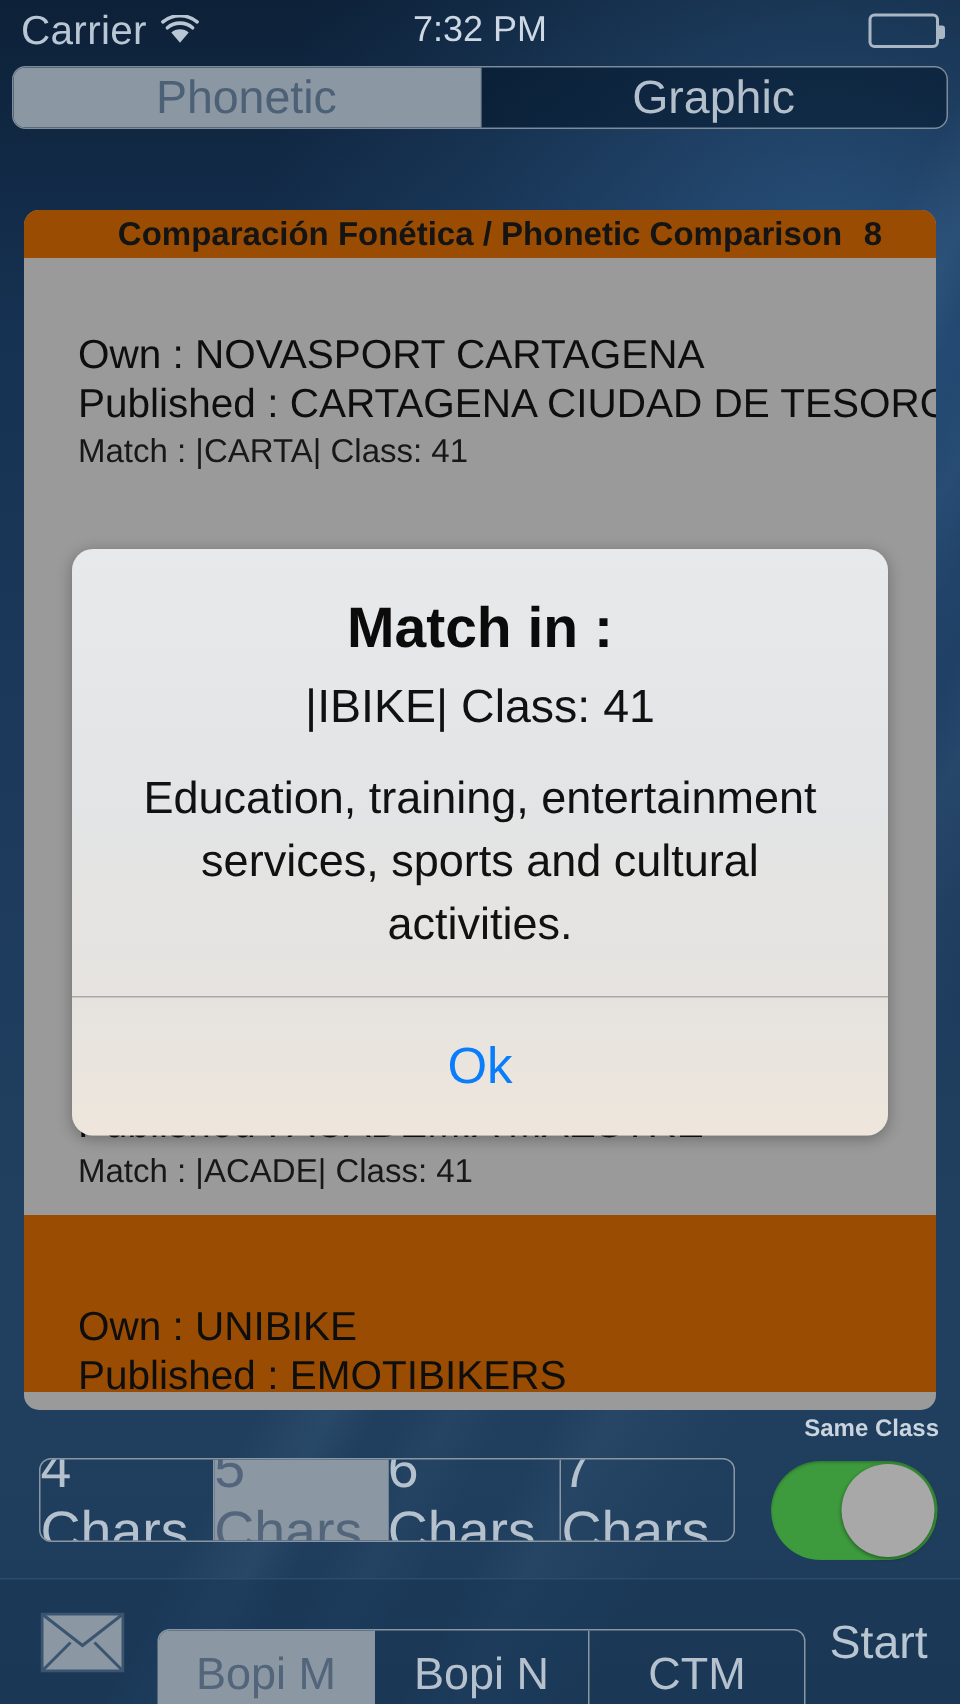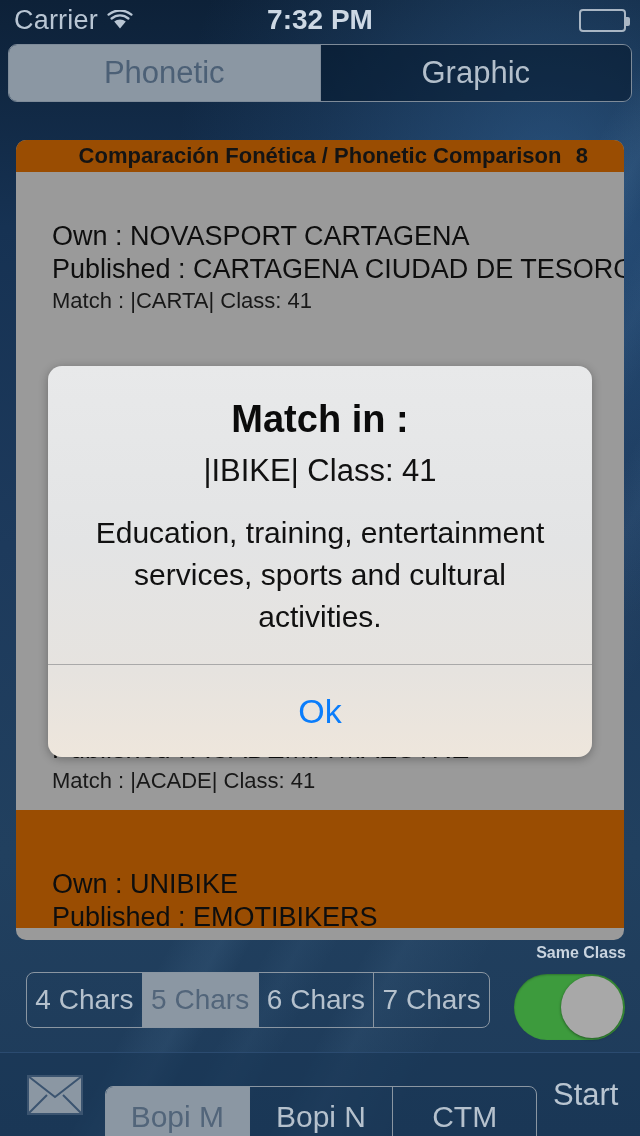--- a/index.html
+++ b/index.html
@@ -56,22 +56,22 @@
     font-size: 27px;
     padding: 16px 14px;
     z-index: 5;
   }
   #carrier-label { letter-spacing: 0.2px; }
   .wifi-icon { margin-left: 9px; display:flex; align-items:center; }
   #clock-label {
     position: absolute;
     left: 0; right: 0;
     text-align: center;
-    font-weight: bold;
-    font-size: 28px;
+    font-weight: normal;
+    font-size: 24px;
     color: #cdd8e4;
   }
   #battery-icon {
     margin-left: auto;
     width: 47px; height: 23px;
     border: 2px solid #a9b6c4;
     border-radius: 4px;
     padding: 2px;
     position: relative;
   }
@@ -82,21 +82,21 @@
     width:4px; height:9px;
     background:#a9b6c4;
     border-radius:0 2px 2px 0;
   }
   #battery-fill { width:100%; height:100%; background:#9aa7b5; border-radius:1px; }
 
   
   #top-segment {
     position: absolute;
     top: 44px; left: 8px;
-    width: 624px; height: 58px;
+    width: 624px; height: 42px;
     display: flex;
     border: 1px solid #7e8b99;
     border-radius: 9px;
     overflow: hidden;
     z-index: 4;
   }
   #top-segment .seg {
     flex: 1;
     display: flex; align-items: center; justify-content: center;
     font-size: 31px;
@@ -195,21 +195,21 @@
     left: 26px; top: 28px;
     width: 464px; height: 56px;
     display: flex;
     border: 1px solid #8a96a2;
     border-radius: 8px;
     overflow: hidden;
   }
   #chars-segment .seg {
     flex: 1;
     display: flex; align-items: center; justify-content: center;
-    font-size: 28px;
+    font-size: 37px;
     color: #b5c1cd;
     border-right: 1px solid #8a96a2;
     background: transparent;
   }
   #chars-segment .seg:last-child { border-right: none; }
   #chars-segment .seg.selected { background: #8b97a3; color: #52657a; }
 
   #same-class-label {
     position: absolute;
     right: 14px; top: 0;

